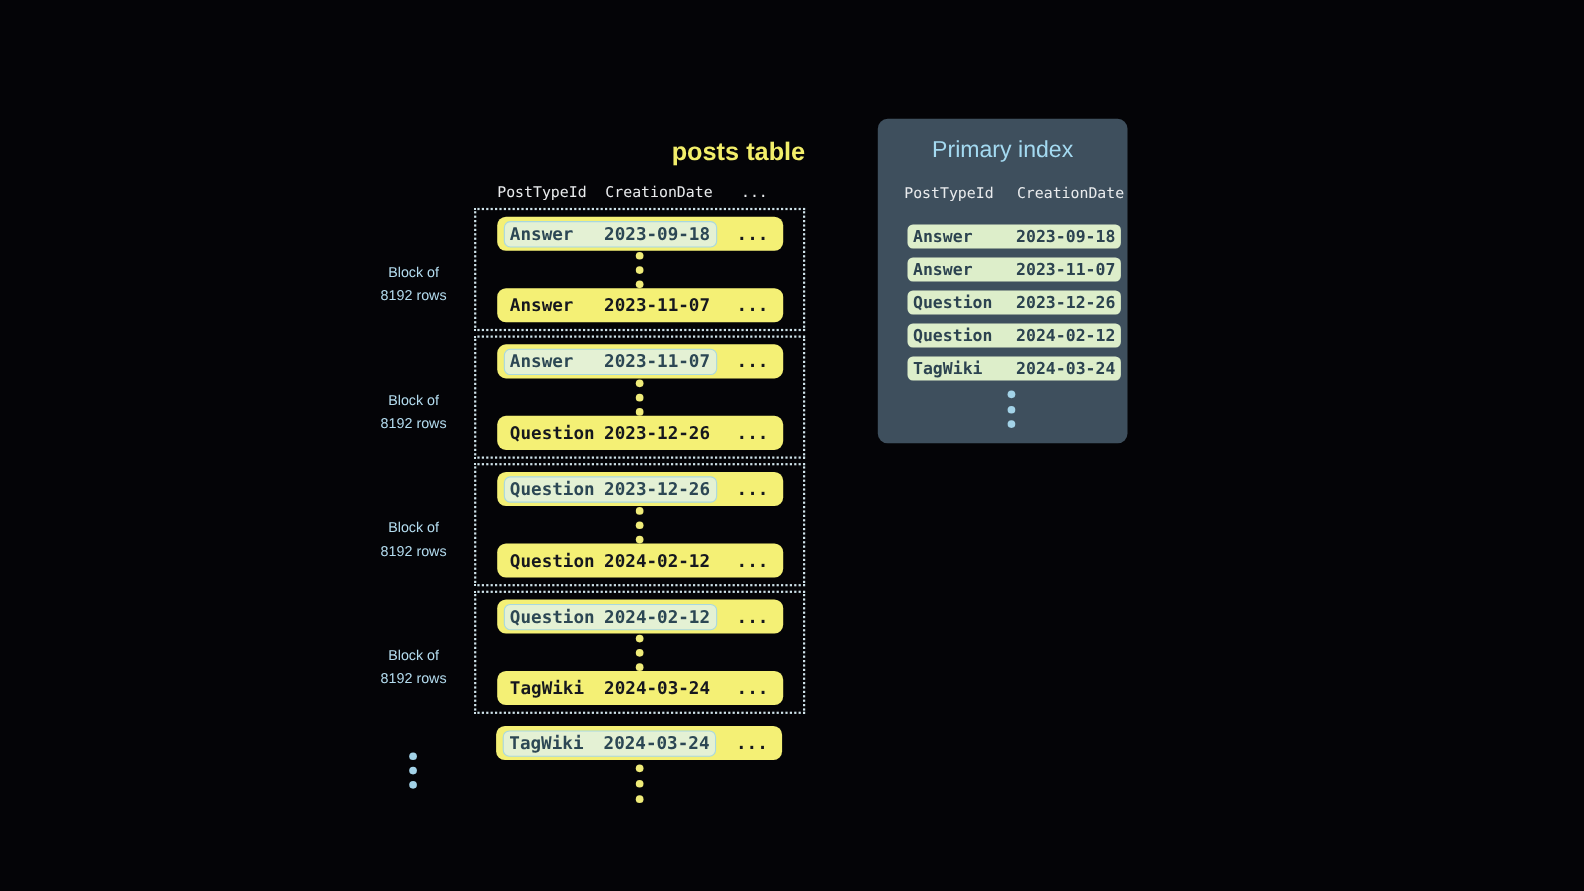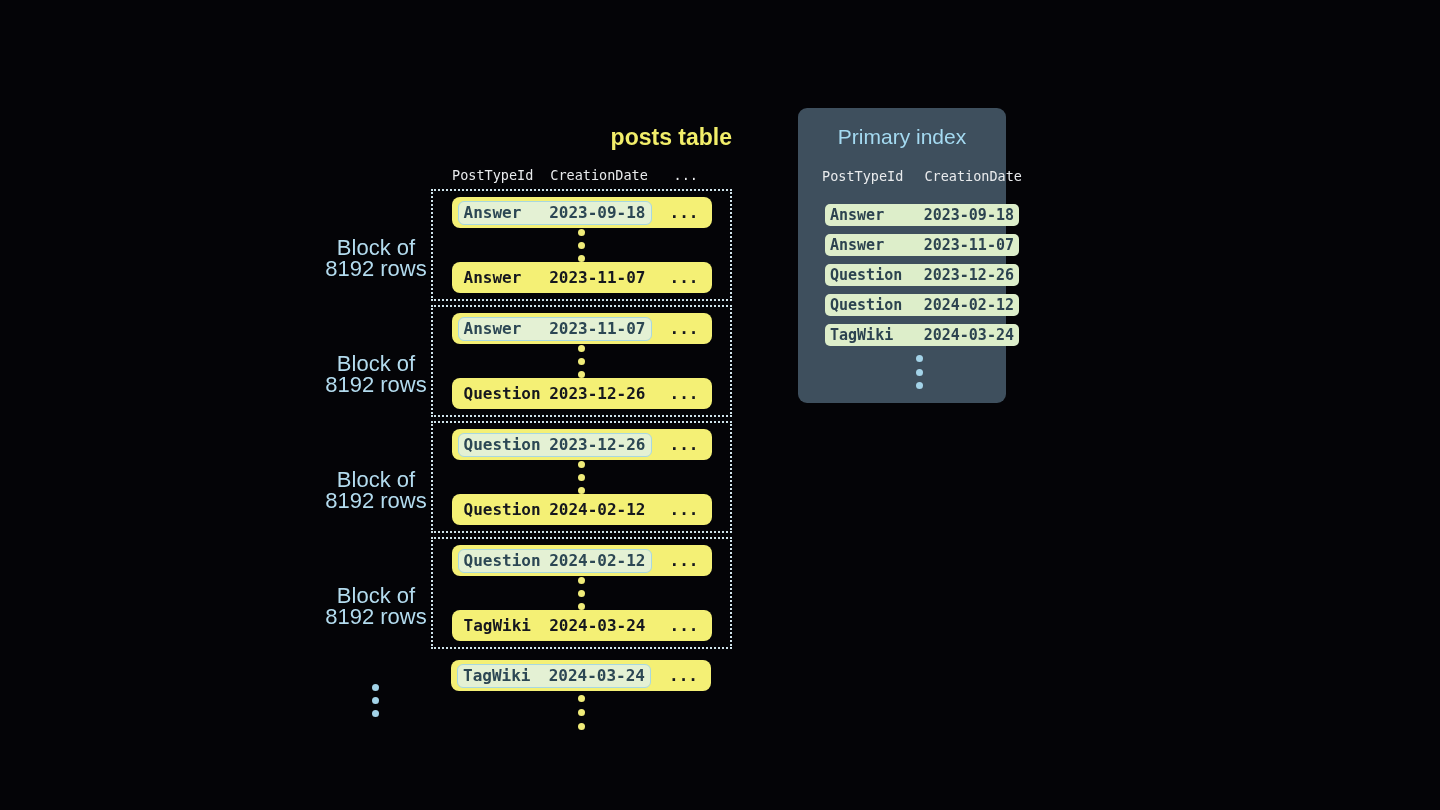--- a/index.html
+++ b/index.html
@@ -25,29 +25,29 @@
   .cellbox.hl{background:var(--hl-bg);border-color:var(--hl-border);color:var(--hl-text);}
   .row-ellipsis{margin-left:auto;margin-right:13px;font-family:"DejaVu Sans Mono",monospace;
     font-weight:bold;font-size:16px;color:var(--row-text-dark);}
 
   .vdots{display:flex;flex-direction:column;align-items:center;gap:6px;}
   .vdots i{width:7px;height:7px;border-radius:50%;display:block;flex:0 0 auto;}
   .vdots.yellow i{background:var(--dot-yellow);}
   .vdots.blue i{background:var(--dot-blue);}
 
   .block-label{position:absolute;left:310px;width:132px;text-align:center;
-    color:var(--block-label);font-size:22px;line-height:21px;font-weight:500;}
+    color:var(--block-label);font-size:13px;line-height:21px;font-weight:500;}
 
   .overflow-row{position:absolute;left:451px;top:660px;}
   .posts-bottom-dots{position:absolute;left:578px;top:695px;gap:7px;}
   .more-blocks-dots{position:absolute;left:372px;top:684px;}
 
   
   .index-panel{position:absolute;left:798px;top:108px;width:208px;height:295px;
-    background:var(--panel-bg);border-radius:9px;}
+    background:var(--panel-bg);border-radius:9px;padding-left:19px;}
   .index-title{position:absolute;top:17px;left:0;width:100%;margin:0;text-align:center;
     color:var(--panel-title);font-size:21px;font-weight:500;line-height:24px;}
   .index-header{position:absolute;top:60px;left:24px;width:200px;display:flex;justify-content:space-between;
     color:var(--header-text);font-family:"DejaVu Sans Mono",monospace;font-size:13.5px;}
   .irow{position:absolute;left:27px;width:194px;height:21.5px;background:var(--index-row-bg);
     border-radius:5px;display:flex;align-items:center;justify-content:space-between;
     padding:0 5px;box-sizing:border-box;font-family:"DejaVu Sans Mono",monospace;
     font-weight:bold;font-size:15px;color:var(--index-row-text);}
   .index-dots{position:absolute;left:118px;top:247px;gap:6.5px;}
 </style>

